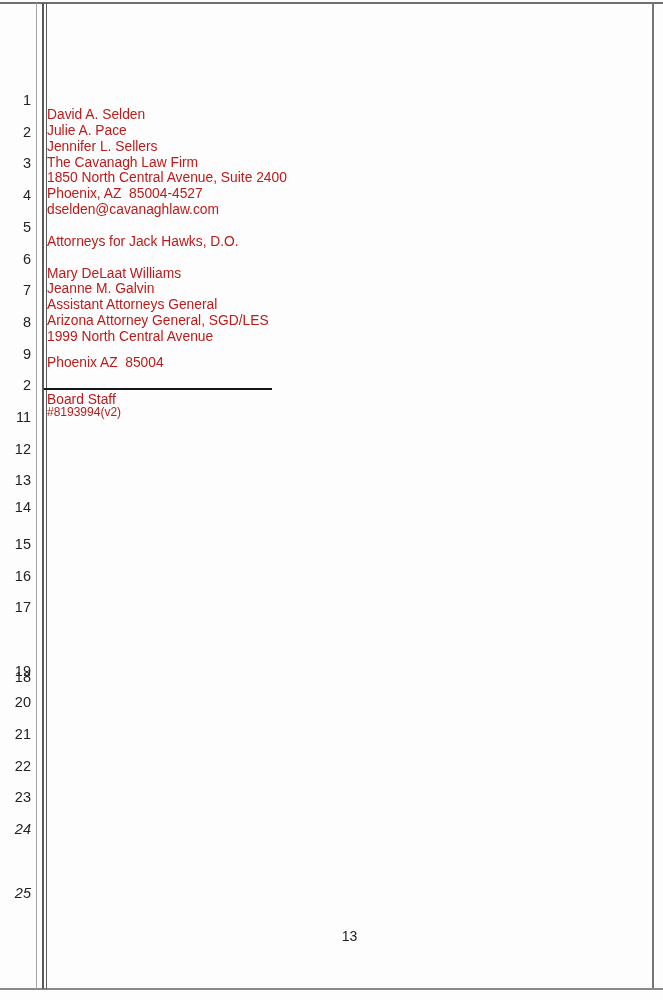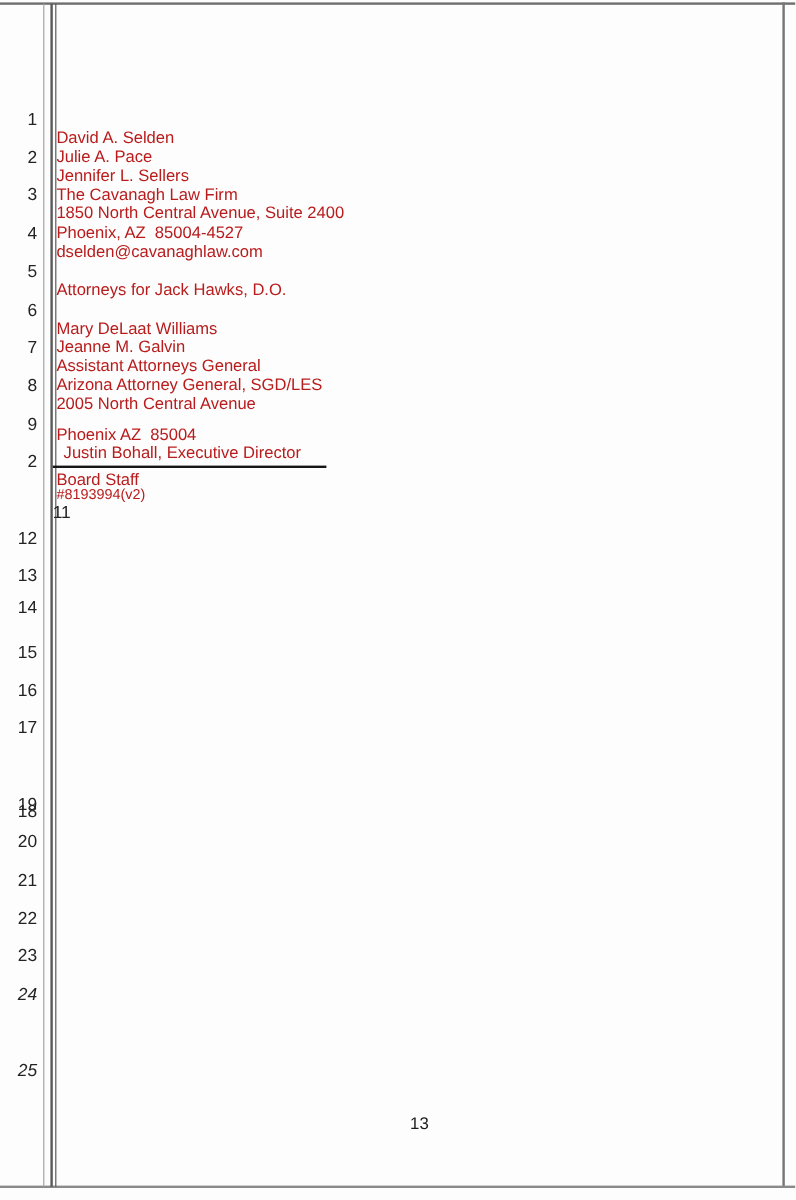--- a/index.html
+++ b/index.html
@@ -60,37 +60,36 @@
 
 <div id="canvas">
   <div class="border-top"></div>
   <div class="border-right"></div>
   <div class="border-bottom"></div>
 
   <div class="rule-light"></div>
   <div class="rule-dark-a"></div>
   <div class="rule-dark-b"></div>
 
-  <div class="tline sig-name">Justin Bohall, Executive Director</div>
   <div class="sig-rule"></div>
   <div class="tline sig-label">Board Staff</div>
   <div class="tline doc-ref">#8193994(v2)</div>
 
   <div class="page-number">13</div>
 <div class="lineno" style="top: 93px;">1</div>
     <div class="lineno" style="top: 124.7px;">2</div>
     <div class="lineno" style="top: 156.4px;">3</div>
     <div class="lineno" style="top: 188.1px;">4</div>
     <div class="lineno" style="top: 219.8px;">5</div>
     <div class="lineno" style="top: 251.5px;">6</div>
     <div class="lineno" style="top: 283.2px;">7</div>
     <div class="lineno" style="top: 314.9px;">8</div>
     <div class="lineno" style="top: 346.6px;">9</div>
     <div class="lineno" style="top: 378.3px;">2</div>
-    <div class="lineno" style="top: 421px; padding-left: 28px;">11</div>
+    <div class="lineno" style="top: 410px;">11</div>
     <div class="lineno" style="top: 441.7px;">12</div>
     <div class="lineno" style="top: 473.4px;">13</div>
     <div class="lineno" style="top: 500px;">14</div>
     <div class="lineno" style="top: 536.8px;">15</div>
     <div class="lineno" style="top: 568.5px;">16</div>
     <div class="lineno" style="top: 600.2px;">17</div>
     <div class="lineno" style="top: 631.9px; margin-top: 38px;">18</div>
     <div class="lineno" style="top: 663.6px;">19</div>
     <div class="lineno" style="top: 695.3px;">20</div>
     <div class="lineno" style="top: 727px;">21</div>
@@ -103,15 +102,15 @@
     <div class="tline" style="top: 138.7px;">Jennifer L. Sellers</div>
     <div class="tline" style="top: 154.55px;">The Cavanagh Law Firm</div>
     <div class="tline" style="top: 170.4px;">1850 North Central Avenue, Suite 2400</div>
     <div class="tline" style="top: 186.25px;">Phoenix, AZ  85004-4527</div>
     <div class="tline" style="top: 202.1px;">dselden@cavanaghlaw.com</div>
     <div class="tline" style="top: 233.8px;">Attorneys for Jack Hawks, D.O.</div>
     <div class="tline" style="top: 265.5px;">Mary DeLaat Williams</div>
     <div class="tline" style="top: 281.35px;">Jeanne M. Galvin</div>
     <div class="tline" style="top: 297.2px;">Assistant Attorneys General</div>
     <div class="tline" style="top: 313.05px;">Arizona Attorney General, SGD/LES</div>
-    <div class="tline" style="top: 328.9px;">2005 North Central Avenue</div>
+    <div class="tline" style="top: 328.9px;">1999 North Central Avenue</div>
     <div class="tline" style="top: 355px;">Phoenix AZ  85004</div>
   </div>
 
 </body></html>

